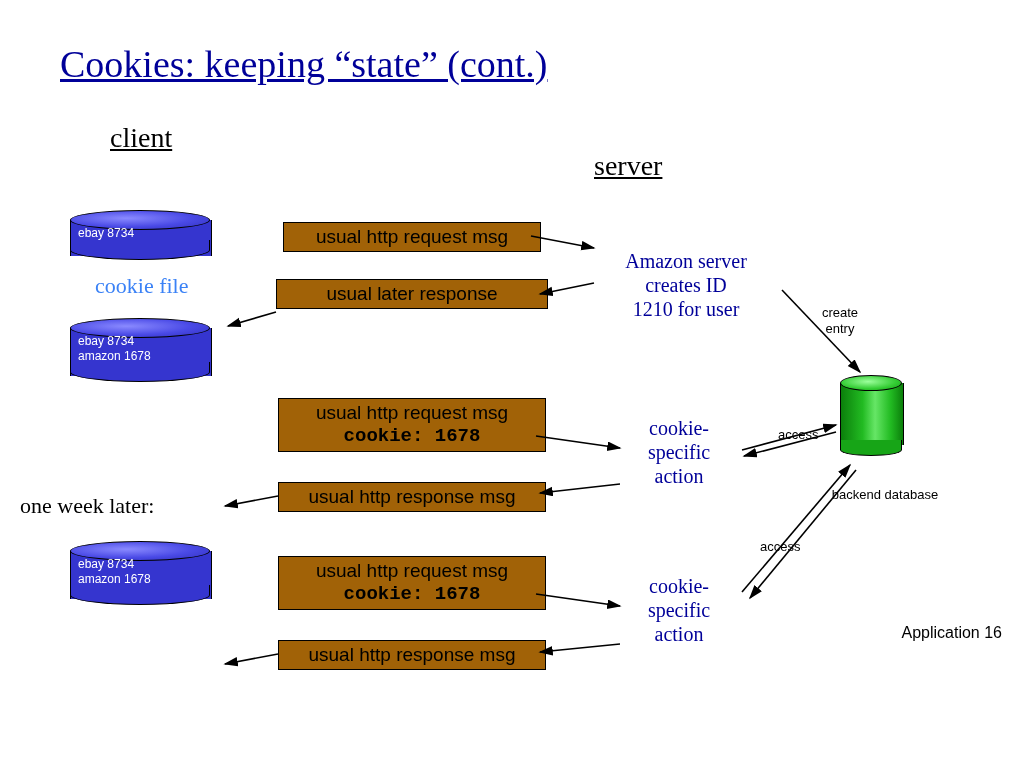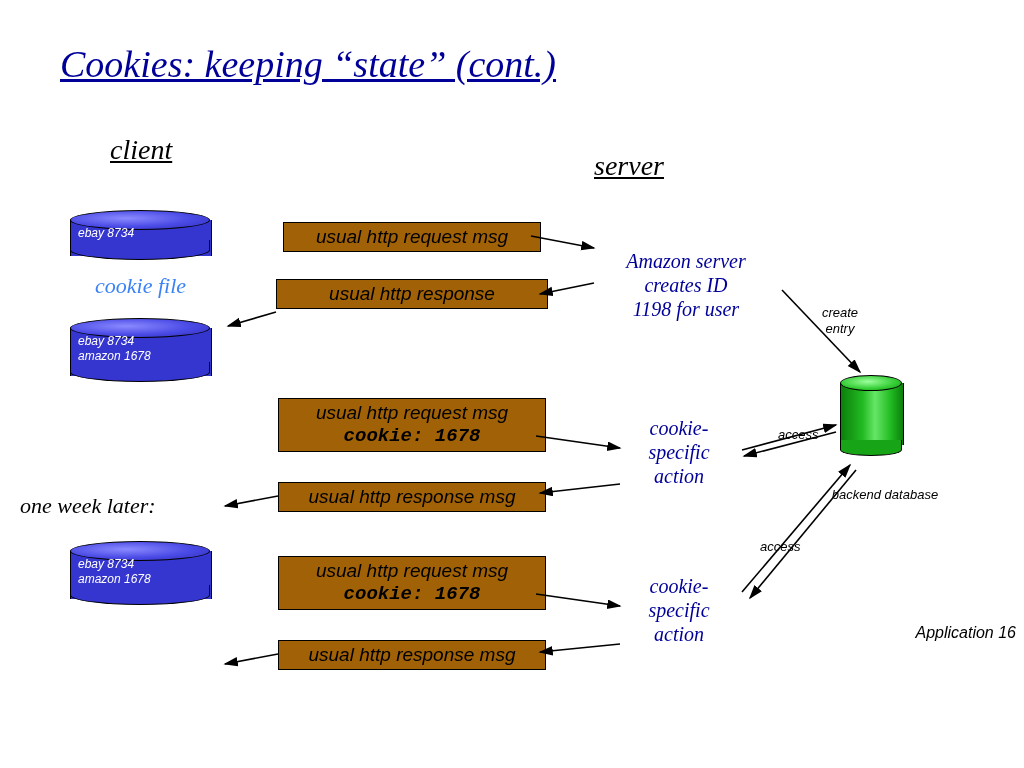--- a/index.html
+++ b/index.html
@@ -10,21 +10,20 @@
     background: #fff;
     font-family: "Comic Sans MS", "Comic Sans", cursive;
     color: #000;
     position: relative;
     overflow: hidden;
   }
   .slide {
     position: relative;
     width: 1024px;
     height: 652px;
-    font-style: italic;
   }
   .title {
     position: absolute;
     left: 60px;
     top: 42px;
     font-size: 38px;
     color: #000099;
     text-decoration: underline;
     font-family: "Comic Sans MS", cursive;
   }
@@ -128,40 +127,40 @@
   }
   .ann-small {
     position: absolute;
     font-size: 13px;
     font-family: "Trebuchet MS", sans-serif;
     text-align: center;
     line-height: 1.2;
   }
   .footer {
     position: absolute;
-    right: 8px;
+    right: 22px;
     bottom: 10px;
     font-family: Arial, sans-serif;
     font-size: 16px;
   }
   svg.arrows {
     position: absolute;
     left: 0; top: 0;
     width: 1024px; height: 768px;
     pointer-events: none;
   }
 </style>
 </head>
 <body>
 
 <div class="slide">
 
   <div class="title">Cookies: keeping “state” (cont.)</div>
 
-  <div class="word" style="left:110px; top:134px;">client</div>
+  <div class="word" style="left:110px; top:122px;">client</div>
   <div class="word" style="left:555px; top:150px;margin-left:39px;">server</div>
 
   <div class="cyl" style="left:70px; top:210px; height:48px;">
     <div class="cyl-body" style="height:36px;"></div>
     <div class="cyl-bot" style="bottom:-2px;"></div>
     <div class="cyl-top"></div>
     <div class="cyl-text">ebay 8734</div>
   </div>
 
   <div class="ann-small" style="left:95px; top:273px; color:#3b82f6; font-size:22px; font-family:'Comic Sans MS',cursive;">cookie file</div>
@@ -182,21 +181,21 @@
     <div class="cyl-top"></div>
     <div class="cyl-text">ebay 8734
 amazon 1678</div>
   </div>
 
   <div class="msgbox" style="left:283px; top:222px; width:248px;">
     <span>usual http request msg</span>
   </div>
 
   <div class="msgbox" style="left:276px; top:279px; width:262px;">
-    <div>usual http response</div>
+    <div>usual later response</div>
   </div>
 
   <div class="msgbox" style="left:278px; top:398px; width:258px;">
     <div>usual http request msg</div>
     <div class="mono">cookie: 1678</div>
   </div>
 
   <div class="msgbox" style="left:278px; top:482px; width:258px;">
     <span>usual http response msg</span>
   </div>
@@ -205,21 +204,21 @@
     <div>usual http request msg</div>
     <div class="mono">cookie: 1678</div>
   </div>
 
   <div class="msgbox" style="left:278px; top:640px; width:258px;">
     <span>usual http response msg</span>
   </div>
 
   <div class="ann" style="left:596px; top:249px; width:180px; white-space:pre-line;">Amazon server
 creates ID
-1198 for user</div>
+1210 for user</div>
 
   <div class="ann" style="left:624px; top:416px; width:110px; white-space:pre-line;">cookie-
 specific
 action</div>
 
   <div class="ann" style="left:624px; top:574px; width:110px; white-space:pre-line;">cookie-
 specific
 action</div>
 
   <div class="db" style="left:840px; top:375px;">

